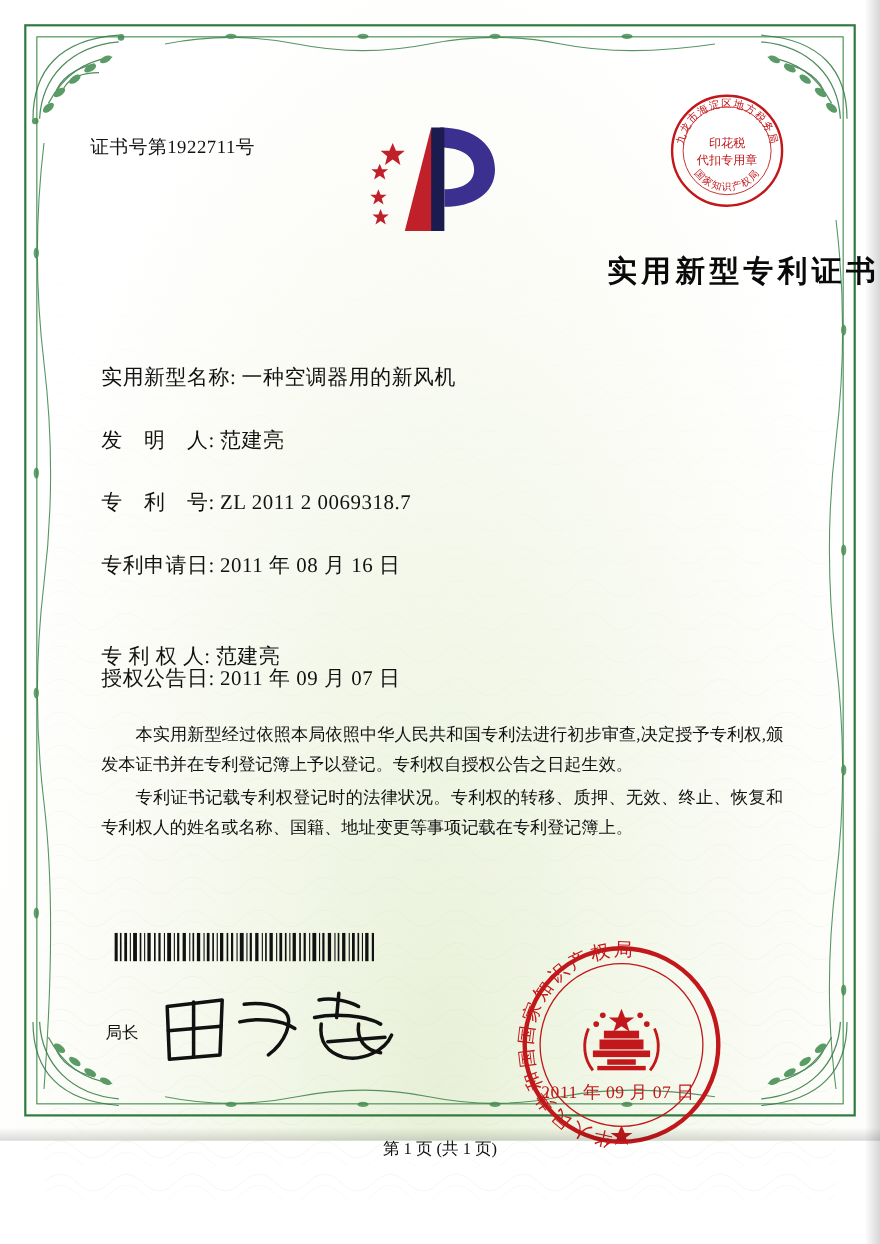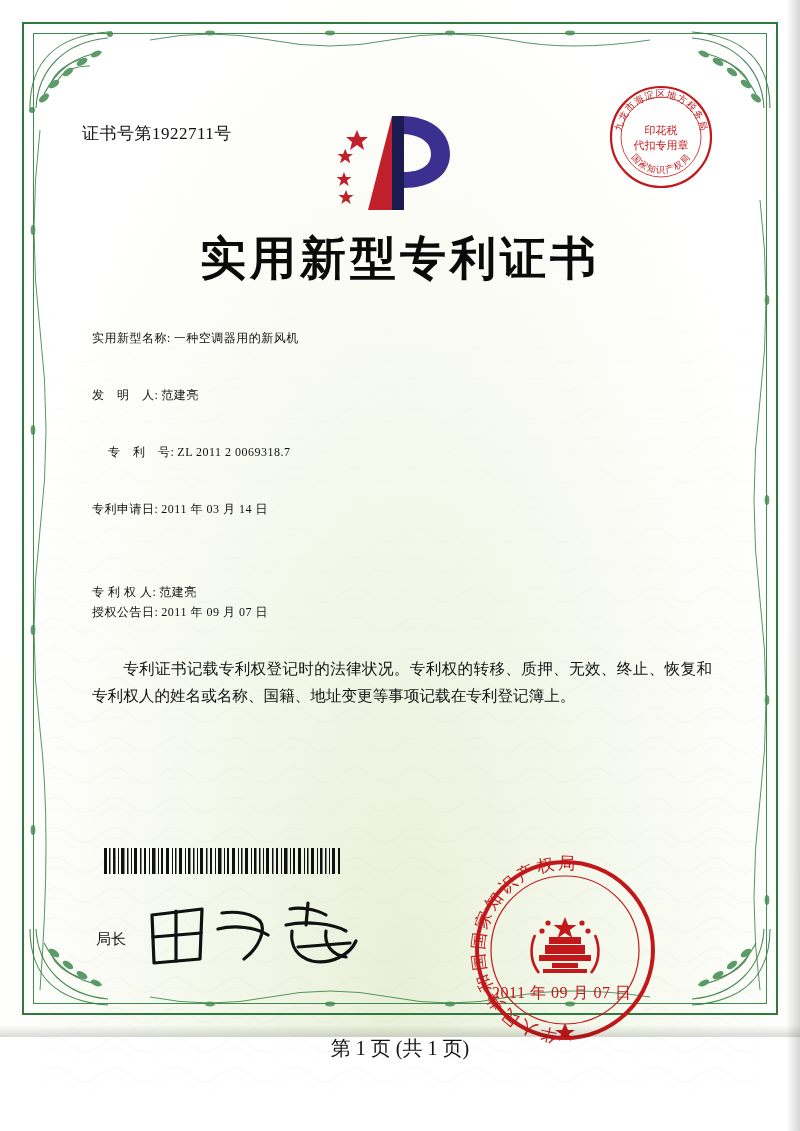--- a/index.html
+++ b/index.html
@@ -70,46 +70,46 @@
     right: 86px;
     top: 84px;
     width: 106px;
     height: 106px;
   }
   .title {
     position: absolute;
     left: 0;
     right: 0;
     top: 228px;
-    text-align: center;
-    font-size: 46px;
+    text-align: right;
+    font-size: 27px;
     font-weight: bold;
     letter-spacing: 4px;
     color: #0a0a0a;
     font-family: "DejaVu Serif", "Liberation Serif", serif;
   }
 
   
   .fields {
     position: absolute;
     left: 92px;
     top: 330px;
     width: 620px;
   }
   .field {
-    font-size: 12px;
+    font-size: 19px;
     color: #111;
     margin-bottom: 0;
     white-space: nowrap;
   }
   .field .lbl { letter-spacing: 0.5px; }
   .field .val { letter-spacing: 0.5px; }
   .f1 { position: absolute; top: 0px;   left: 0; }
   .f2 { position: absolute; top: 57px;  left: 0; }
-  .f3 { position: absolute; top: 114px; left: 16px; }
+  .f3 { position: absolute; top: 114px; left: 0; }
   .f4 { position: absolute; top: 171px; left: 0; }
   .f5 { position: absolute; top: 228px; left: 0; margin-top: 26px; }
   .f6 { position: absolute; top: 274px; left: 0; }
 
   
   .body-text {
     position: absolute;
     left: 92px;
     top: 655px;
     width: 620px;
@@ -165,21 +165,21 @@
     letter-spacing: 0.5px;
     font-family: "Liberation Serif", serif;
   }
 
   
   .footer {
     position: absolute;
     left: 0; right: 0;
     top: 1035px;
     text-align: center;
-    font-size: 20px;
+    font-size: 15px;
     color: #111;
   }
   .shadow-right {
     position: absolute;
     top: 0; right: 0;
     width: 14px; height: 1131px;
     background: linear-gradient(to left, rgba(0,0,0,0.16), rgba(0,0,0,0));
     pointer-events: none;
   }
   .shadow-bottom {
@@ -378,33 +378,34 @@
     <div class="field f2">
       <span class="lbl">发　明　人:</span>
       <span class="val">范建亮</span>
     </div>
     <div class="field f3">
       <span class="lbl">专　利　号:</span>
       <span class="val">ZL 2011 2 0069318.7</span>
     </div>
     <div class="field f4">
       <span class="lbl">专利申请日:</span>
-      <span class="val">2011 年 03 月 14 日</span>
+      <span class="val">2011 年 08 月 16 日</span>
     </div>
     <div class="field f5">
       <span class="lbl">专 利 权 人:</span>
       <span class="val">范建亮</span>
     </div>
     <div class="field f6">
       <span class="lbl">授权公告日:</span>
       <span class="val">2011 年 09 月 07 日</span>
     </div>
   </div>
 
   <div class="body-text">
+    <p>本实用新型经过依照本局依照中华人民共和国专利法进行初步审查,决定授予专利权,颁发本证书并在专利登记簿上予以登记。专利权自授权公告之日起生效。</p>
     <p>专利证书记载专利权登记时的法律状况。专利权的转移、质押、无效、终止、恢复和专利权人的姓名或名称、国籍、地址变更等事项记载在专利登记簿上。</p>
   </div>
 
   <div class="barcode">
     <svg width="240" height="26" viewBox="0 0 240 26">
       <g fill="#111">
         <rect x="0" y="0" width="3" height="26"></rect>
           <rect x="5" y="0" width="1.5" height="26"></rect>
         <rect x="9" y="0" width="2.5" height="26"></rect>
           <rect x="14" y="0" width="1" height="26"></rect>

